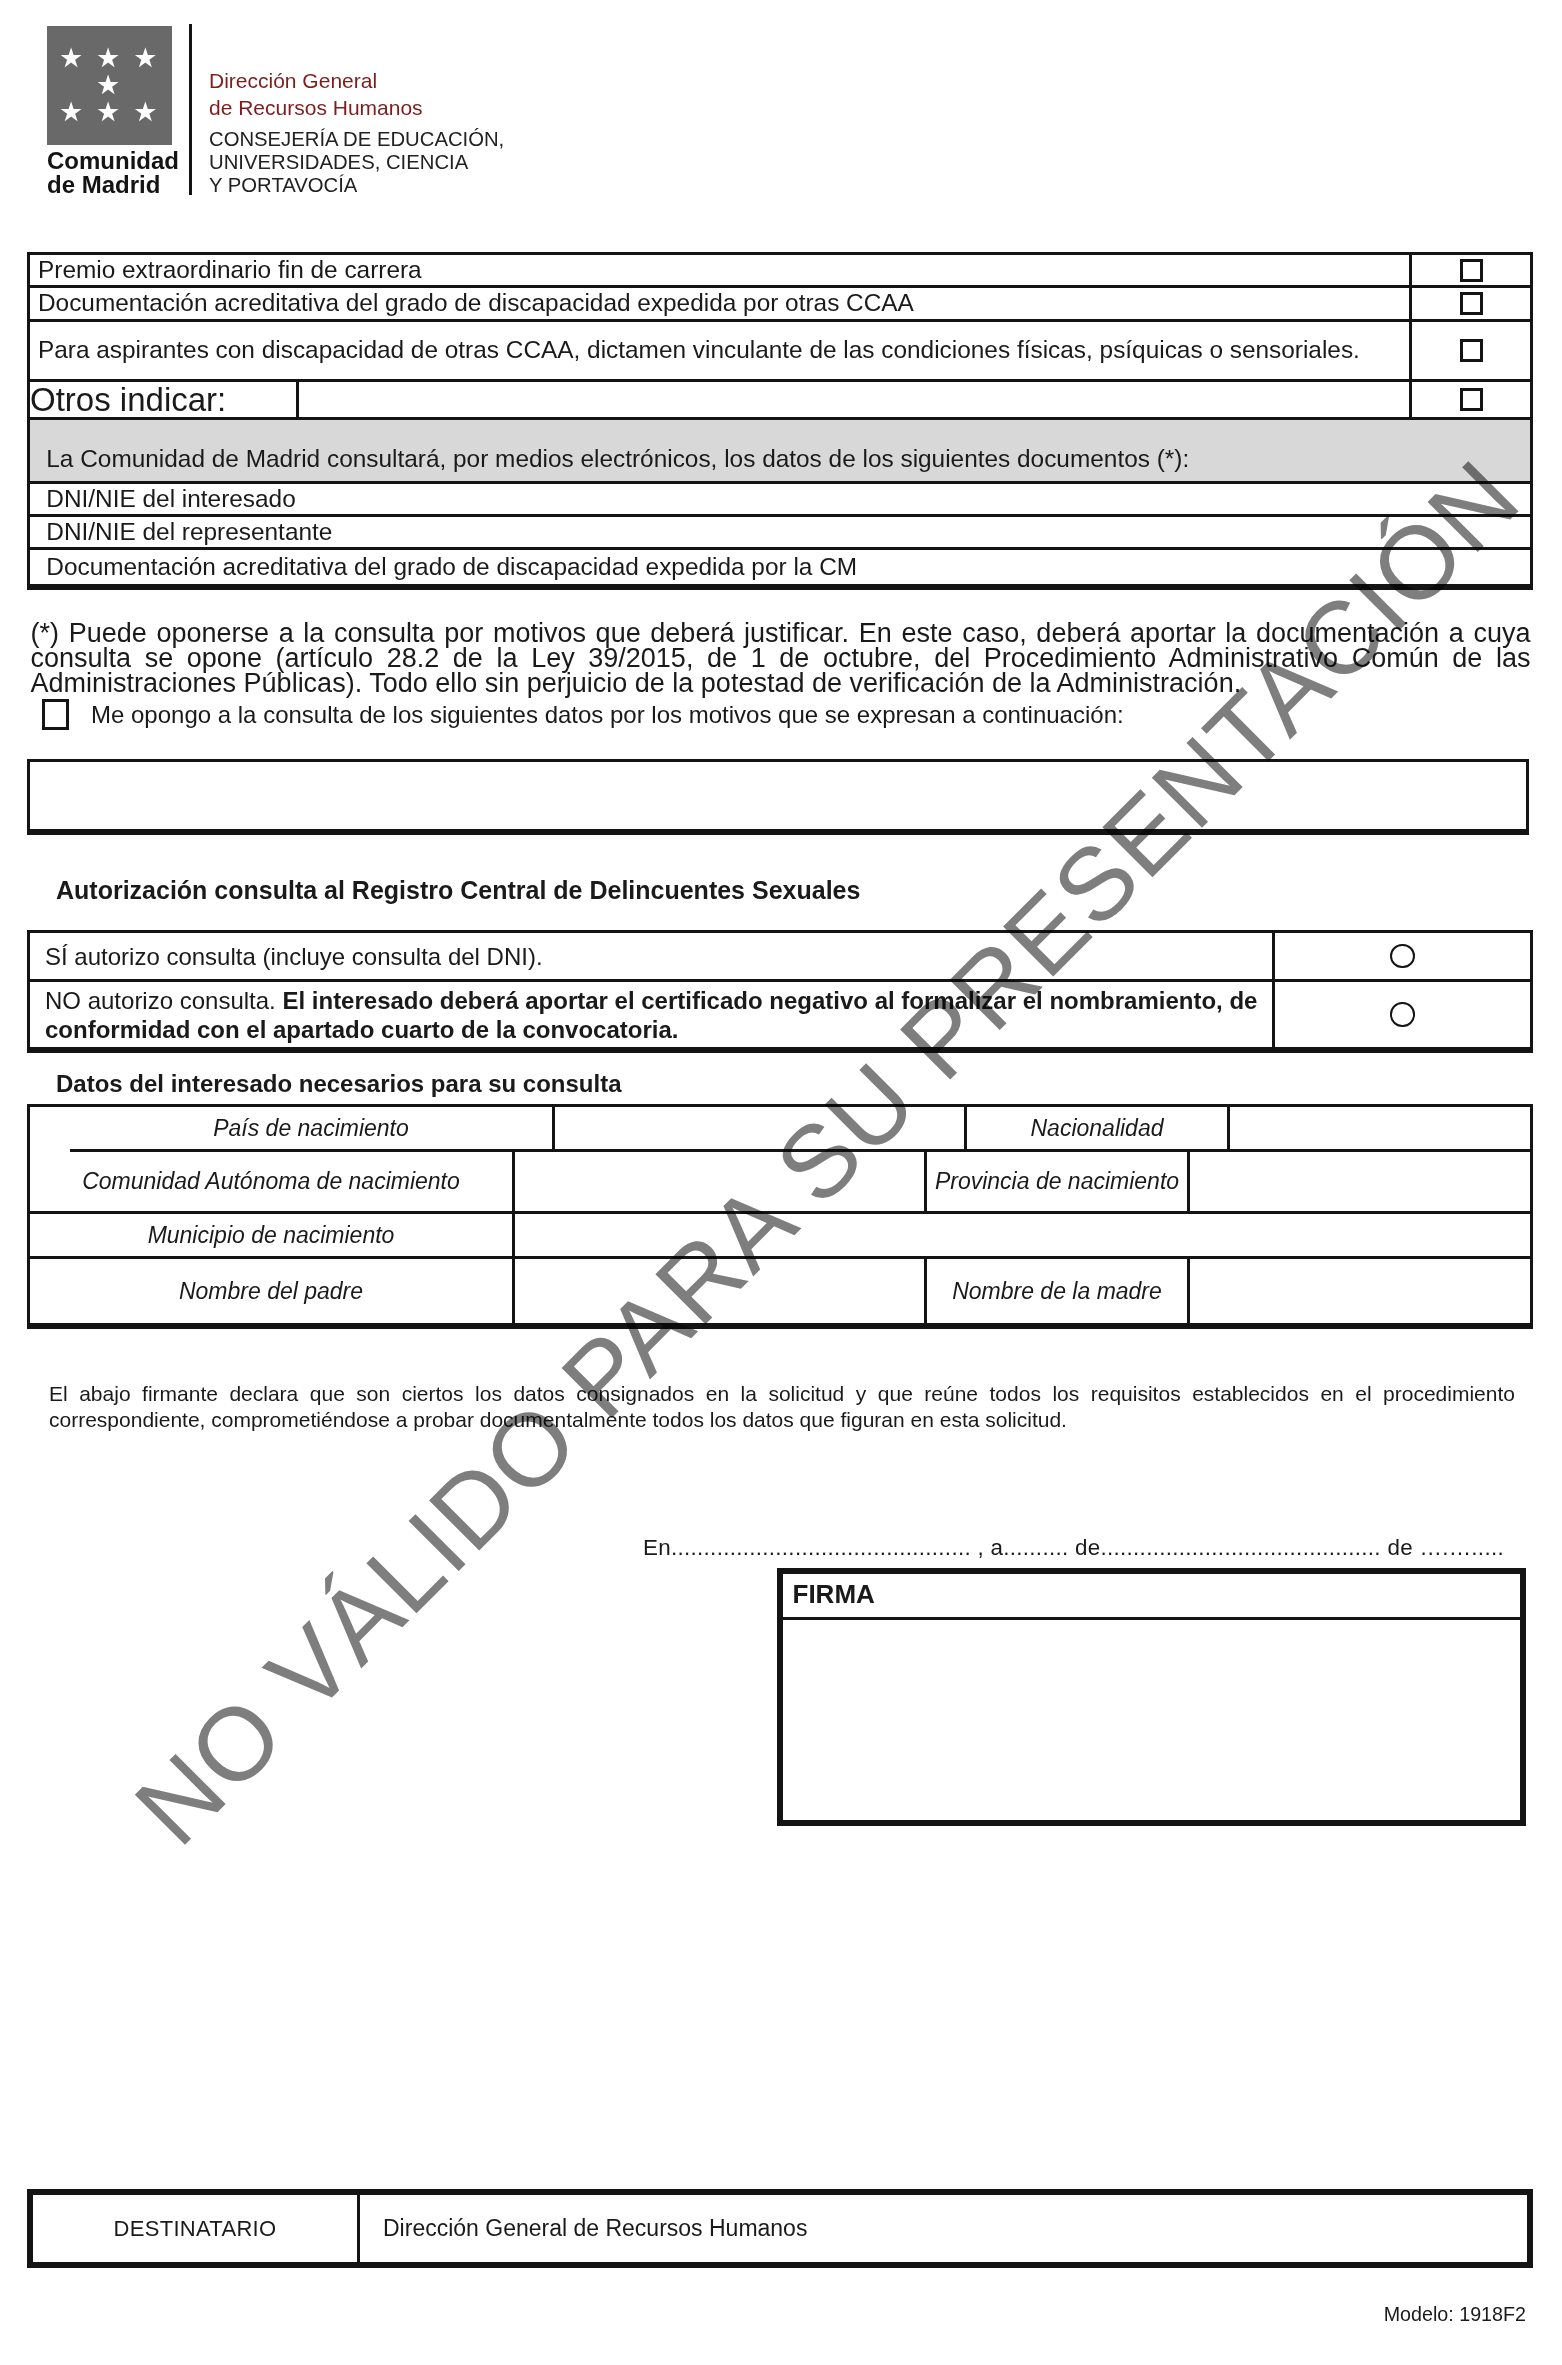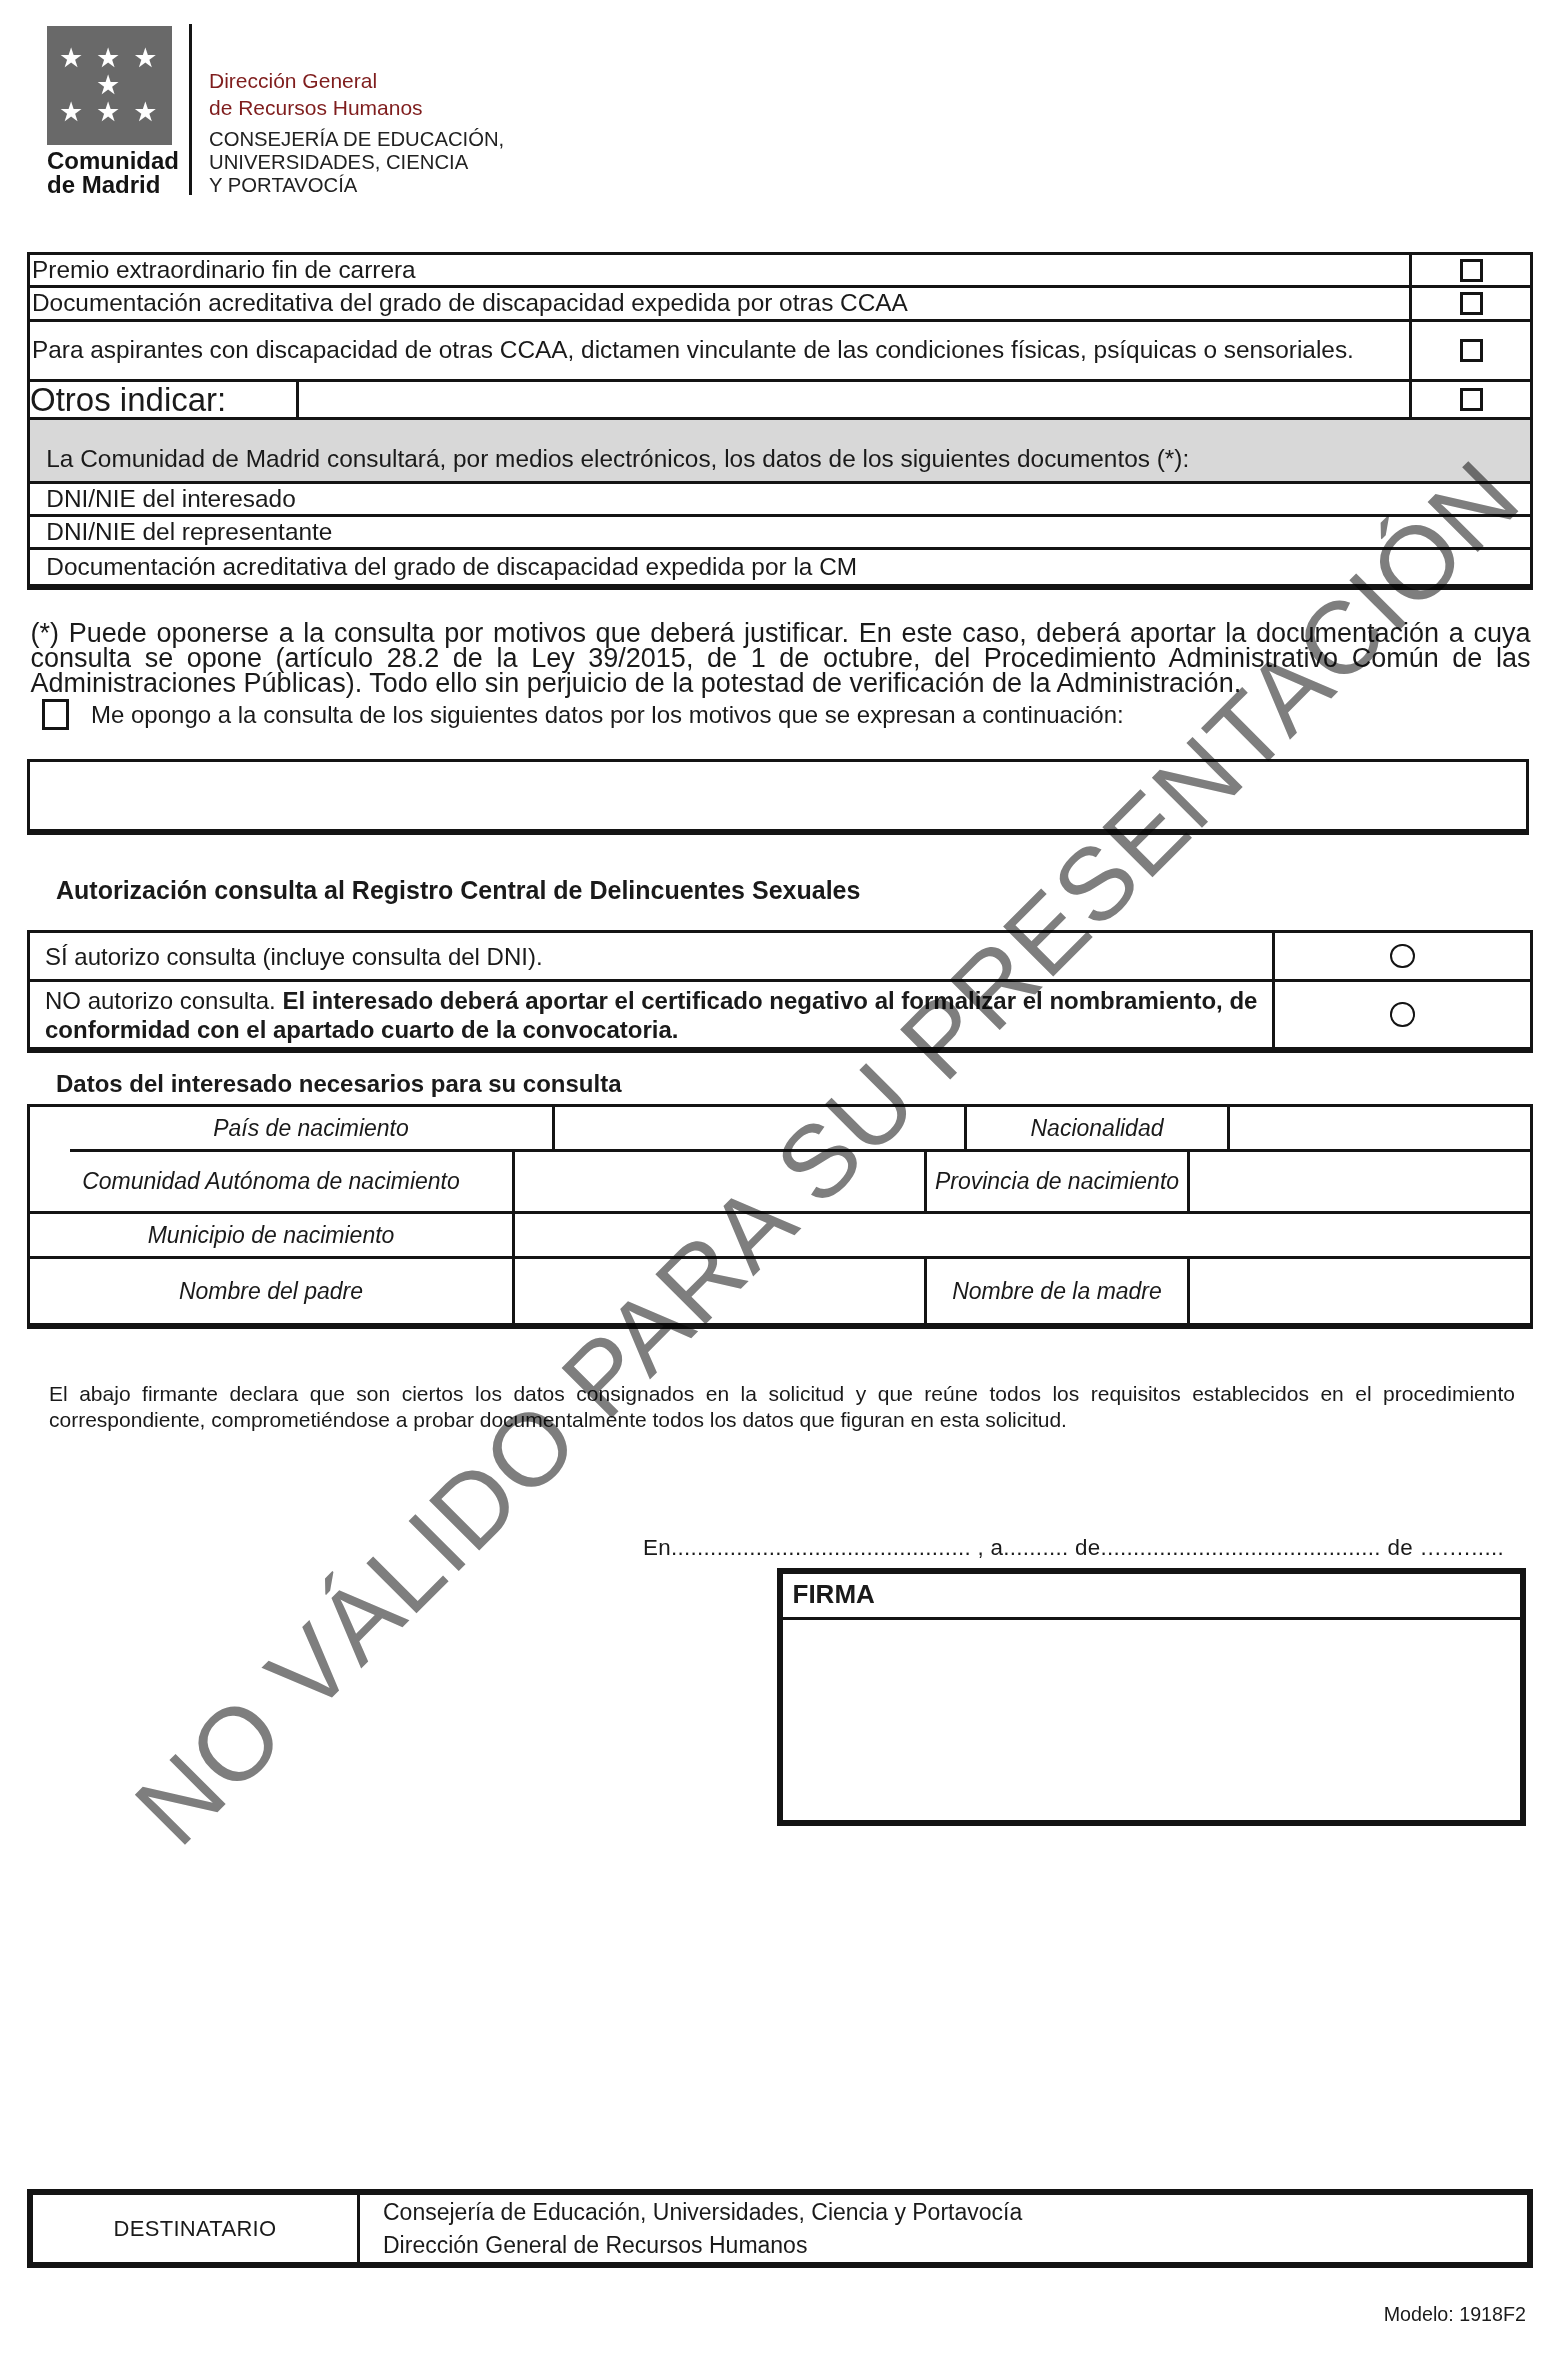--- a/index.html
+++ b/index.html
@@ -20,21 +20,21 @@
   }
   .stars-row { color:#ffffff; font-size:27px; line-height:27px; letter-spacing:2.7px; text-align:center; }
   .brand { position:absolute; left:47px; top:149px; font-weight:bold; font-size:24px; line-height:24.4px; color:#141414; }
   .hdr-divider { position:absolute; left:189px; top:24.4px; width:2.7px; height:171px; background:#141414; }
   .org-block { position:absolute; left:209px; top:68px; font-size:21px; line-height:26.5px; color:#7f1d1d; }
   .dept-block { position:absolute; left:209px; top:128px; font-size:20.3px; line-height:23px; color:#222; }
   
   .tbl { position:absolute; left:27px; width:1506px; border:3.4px solid #141414; border-bottom-width:6.8px; background:#fff; }
   .trow { display:flex; border-bottom:3.4px solid #141414; }
   .trow:last-child { border-bottom:none; }
-  .lbl-cell { flex:1; display:flex; align-items:center; padding-left:2px; font-size:24.4px; line-height:28.5px; }
+  .lbl-cell { flex:1; display:flex; align-items:center; padding-left:2px; font-size:24.4px; line-height:28.5px;margin-left:6px; }
   .cb-cell { width:121px; border-left:3.4px solid #141414; display:flex; align-items:center; justify-content:center; }
   .checkbox { width:23px; height:23px; border:3.4px solid #141414; background:#fff; }
   .otros-lbl { width:269px; border-right:3.4px solid #141414; display:flex; align-items:center; padding-left:0; font-size:33px; }
   .otros-fill { flex:1; }
   .gray-row { background:#d8d8d8; display:flex; align-items:flex-end; padding:0 16.3px 8.1px 16.3px; height:64px; font-size:24.4px; }
   .consult-row { display:flex; align-items:center; padding-left:16.3px; font-size:24.4px; }
   
   .footnote { position:absolute; left:30.5px; top:621px; width:1500px; font-size:27px; line-height:25px; text-align:justify; }
   .oppose { position:absolute; left:42px; top:699px; display:flex; align-items:center; }
   .oppose-box { width:27px; height:31px; border:3.4px solid #141414; flex:none; }
@@ -199,21 +199,20 @@
   <div class="dateline">En.............................................. , a.......... de........................................... de ….….....</div>
 
   <div class="firma">
     <div class="firma-head">FIRMA</div>
     <div class="firma-body"></div>
   </div>
 
   <div class="dest">
     <div class="dest-l">DESTINATARIO</div>
     <div class="dest-r">
-      <div>Consejería de Educación, Universidades, Ciencia y Portavocía</div>
       <div>Dirección General de Recursos Humanos</div>
     </div>
   </div>
 
   <div class="modelo">Modelo: 1918F2</div>
 
   <div class="watermark">NO VÁLIDO PARA SU PRESENTACIÓN</div>
 
 </div>
 

